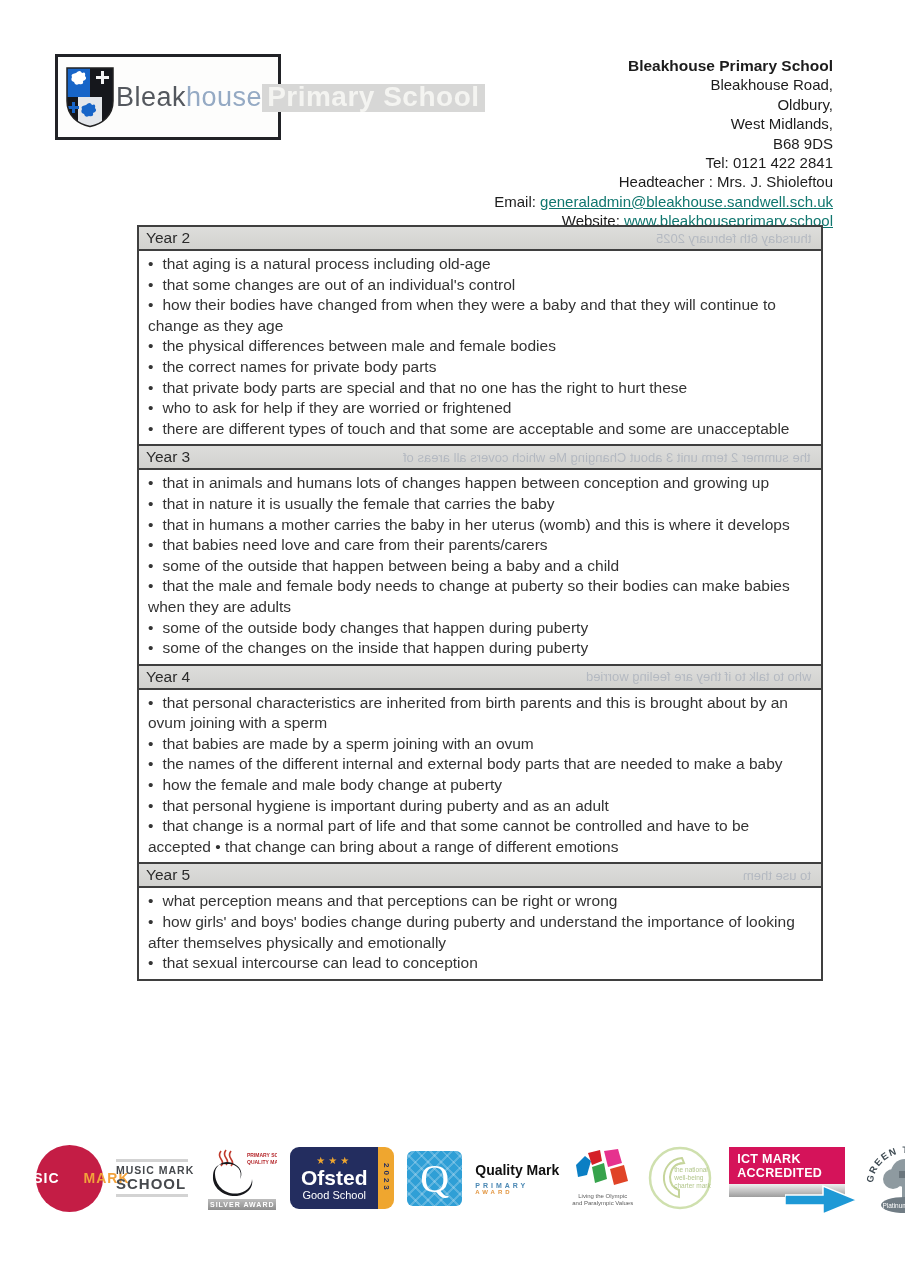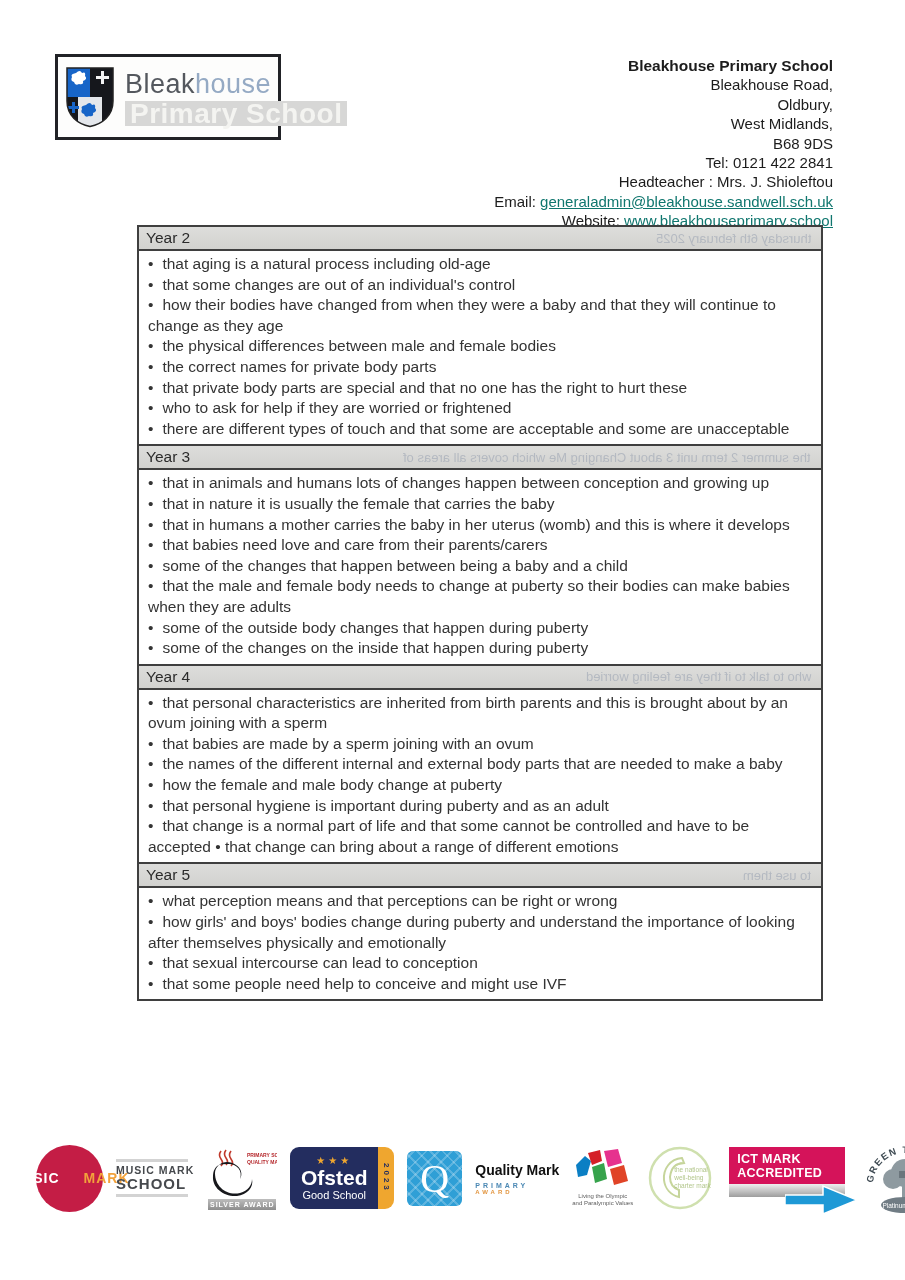--- a/index.html
+++ b/index.html
@@ -3,21 +3,21 @@
 <meta charset="utf-8">
 <style>
   html,body{margin:0;padding:0;width:905px;height:1280px;background:#ffffff;overflow:hidden;
     font-family:"Liberation Sans",sans-serif;color:#333;}
   .page{position:absolute;inset:0;background:#fff;}
 
   
   .logo-box{position:absolute;left:55px;top:54px;width:226px;height:86px;border:3px solid #212226;
     background:#fdfdfc;display:flex;align-items:center;padding:4px 6px;box-sizing:border-box;}
   .crest{flex:0 0 auto;}
-  .logo-text{margin-left:9px;display:flex;flex-direction:column;}
+  .logo-text{display:flex;flex-direction:row;}
   .logo-title{font-size:27px;color:#54585e;letter-spacing:.5px;line-height:30px;white-space:nowrap;}
   .logo-title .hs{color:#95aac4;}
   .logo-band{margin-top:2px;background:#d7d7d6;color:#f4f4f1;font-size:28px;font-weight:700;
     line-height:25px;padding:0 5px;letter-spacing:.5px;white-space:nowrap;}
 
   
   .addr{position:absolute;top:56px;right:72px;text-align:right;font-size:15px;line-height:19.4px;color:#1c1c1c;}
   .addr .name{font-weight:700;font-size:15.5px;}
   .addr a{color:#0f766e;text-decoration:underline;}
 
@@ -149,21 +149,21 @@
       </div>
       <div class="yr-header">
         <span>Year 3</span>
         <span class="ghost">the summer 2 term unit 3 about Changing Me which covers all areas of</span>
       </div>
       <div class="yr-body">
         <div class="bullet"><span class="dot">•</span><span>that in animals and humans lots of changes happen between conception and growing up</span></div>
         <div class="bullet"><span class="dot">•</span><span>that in nature it is usually the female that carries the baby</span></div>
         <div class="bullet"><span class="dot">•</span><span>that in humans a mother carries the baby in her uterus (womb) and this is where it develops</span></div>
         <div class="bullet"><span class="dot">•</span><span>that babies need love and care from their parents/carers</span></div>
-        <div class="bullet"><span class="dot">•</span><span>some of the changes that happen between being a baby and a child</span></div>
+        <div class="bullet"><span class="dot">•</span><span>some of the outside that happen between being a baby and a child</span></div>
         <div class="bullet"><span class="dot">•</span><span>that the male and female body needs to change at puberty so their bodies can make babies when they are adults</span></div>
         <div class="bullet"><span class="dot">•</span><span>some of the outside body changes that happen during puberty</span></div>
         <div class="bullet"><span class="dot">•</span><span>some of the changes on the inside that happen during puberty</span></div>
       </div>
       <div class="yr-header">
         <span>Year 4</span>
         <span class="ghost">who to talk to if they are feeling worried</span>
       </div>
       <div class="yr-body">
         <div class="bullet"><span class="dot">•</span><span>that personal characteristics are inherited from birth parents and this is brought about by an ovum joining with a sperm</span></div>
@@ -174,21 +174,20 @@
         <div class="bullet"><span class="dot">•</span><span>that change is a normal part of life and that some cannot be controlled and have to be accepted •  that change can bring about a range of different emotions</span></div>
       </div>
       <div class="yr-header">
         <span>Year 5</span>
         <span class="ghost">to use them</span>
       </div>
       <div class="yr-body">
         <div class="bullet"><span class="dot">•</span><span>what perception means and that perceptions can be right or wrong</span></div>
         <div class="bullet"><span class="dot">•</span><span>how girls' and boys' bodies change during puberty and understand the importance of looking after themselves physically and emotionally</span></div>
         <div class="bullet"><span class="dot">•</span><span>that sexual intercourse can lead to conception</span></div>
-        <div class="bullet"><span class="dot">•</span><span>that some people need help to conceive and might use IVF</span></div>
       </div>
     </div>
 
   <div class="footer">
 
     <div class="lg music-badge">
       <div class="mm1">MUSIC</div>
       <div class="mm2">MARK</div>
     </div>
 

